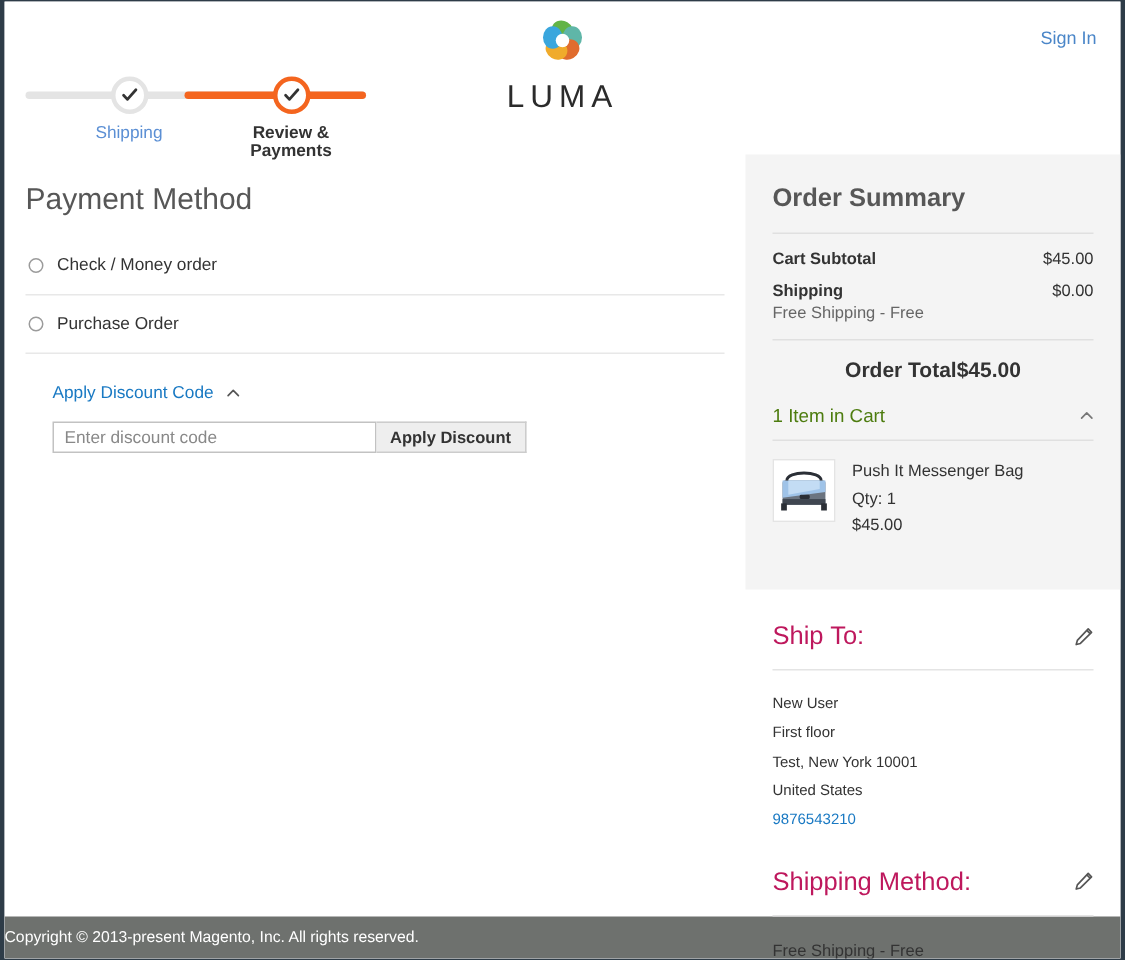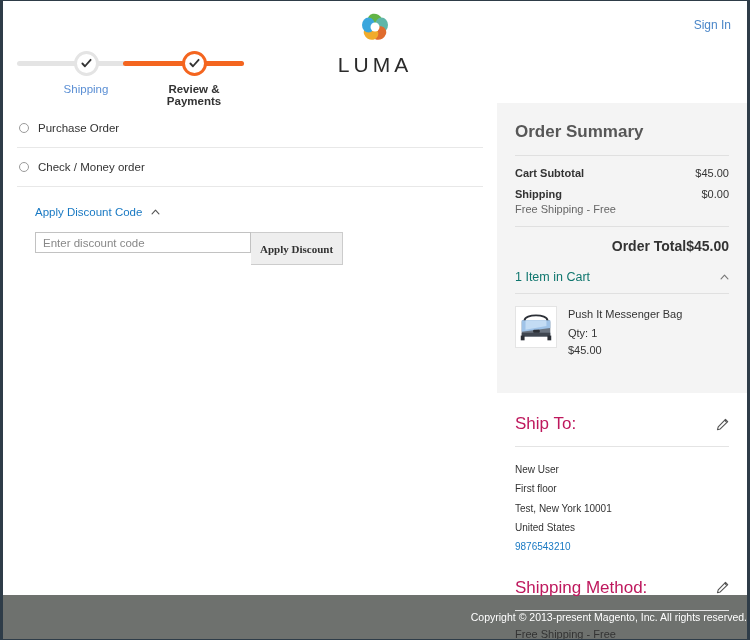--- a/index.html
+++ b/index.html
@@ -188,25 +188,25 @@
     border: 1px solid #c2c2c2;
     background: #ffffff;
     font-family: "Liberation Sans", sans-serif;
     font-size: 11.5px;
     color: #333;
     padding: 0 7px;
     outline: none;
   }
   .discount-input::placeholder { color: #888888; }
   .discount-btn {
-    height: 33px;
+    height: 21px;
     border: 1px solid #cccccc;
     border-left: none;
     background: #eeeeee;
-    font-family: Liberation Serif, serif;
+    font-family: Liberation Sans, sans-serif;
     font-size: 11px;
     font-weight: bold;
     color: #333333;
     padding: 0 9px;
     cursor: pointer;
   }
 
   
   .col-side {
     position: absolute;
@@ -240,39 +240,39 @@
   .totals-label { font-weight: bold; color: #333333; }
   .totals-value { font-weight: normal; color: #333333; }
   .totals-sub {
     font-size: 11px;
     color: #666666;
     margin: -6px 0 11px 0;
     font-weight: normal;
   }
   .grand-row {
     display: flex;
-    justify-content: flex-end;
+    justify-content: center;
     font-size: 14px;
     font-weight: bold;
     color: #333333;
     padding-top: 11px;
     border-top: 1px solid #e0e0e0;
   }
   .cart-header {
     display: flex;
     justify-content: space-between;
     align-items: center;
     margin-top: 16px;
     padding-bottom: 9px;
     border-bottom: 1px solid #e0e0e0;
     cursor: pointer;
   }
   .cart-header-label {
     font-size: 12.5px;
-    color: #0f766e;
+    color: #4d7c0f;
     font-weight: 400;
   }
   .cart-item {
     display: flex;
     gap: 11px;
     margin-top: 12px;
   }
   .cart-thumb {
     width: 42px;
     height: 42px;
@@ -308,27 +308,27 @@
   .phone-link { color: #1979c3; text-decoration: none; cursor: pointer; }
   .ship-method-body {
     font-size: 11px;
     color: #333333;
     padding-top: 17px;
   }
 
   
   .footer {
     flex: 0 0 auto;
-    height: 44px;
+    height: 28px;
     background: #6e716e;
     color: #ffffff;
     font-size: 10.5px;
     display: flex;
     align-items: center;
-    justify-content: flex-end;
+    justify-content: flex-start;
   }
 </style>
 </head>
 <body>
 
 <div class="viewport">
  <div class="page">
 
   <div class="header">
     <div class="logo-wrap">
@@ -372,29 +372,30 @@
           </svg>
         </span>
       </div>
       <div class="step-label current">Review &amp; Payments</div>
     </div>
   </div>
 
   <div class="content">
 
     <div class="col-main">
+      <h1 class="page-title">Payment Method</h1>
+
+      <div class="payment-option">
+        <span class="radio-circle"></span>
+        <span class="payment-label">Check / Money order</span>
+      </div>
 
       <div class="payment-option">
         <span class="radio-circle"></span>
         <span class="payment-label">Purchase Order</span>
-      </div>
-
-      <div class="payment-option">
-        <span class="radio-circle"></span>
-        <span class="payment-label">Check / Money order</span>
       </div>
 
       <div class="discount-block">
         <div class="discount-toggle">
           <span>Apply Discount Code</span>
           <span>
             <svg class="chev-up" viewBox="0 0 10 7" xmlns="http://www.w3.org/2000/svg">
               <polyline points="1,5.6 5,1.4 9,5.6" fill="none" stroke="#555" stroke-width="1.3" stroke-linecap="round" stroke-linejoin="round"></polyline>
             </svg>
           </span>

